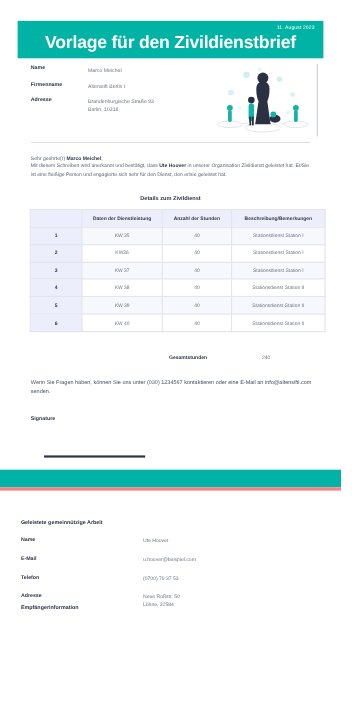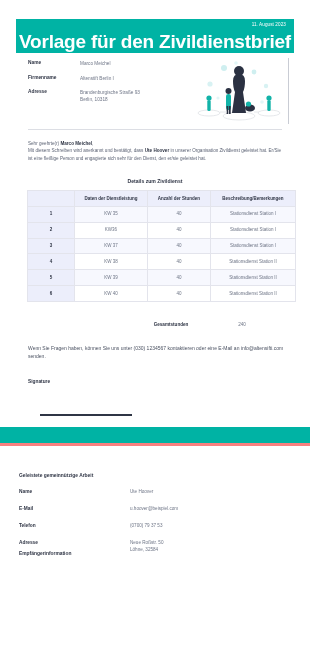--- a/index.html
+++ b/index.html
@@ -39,21 +39,21 @@
     font-size: 4.6px;
     color: #ffffff;
     letter-spacing: 0.1px;
   }
   .header-title {
     position: absolute;
     left: 0;
     right: 0;
     top: 12px;
     text-align: center;
-    font-size: 19px;
+    font-size: 16px;
     font-weight: bold;
     color: #ffffff;
     letter-spacing: -0.2px;
   }
 
   
   .info-block {
     position: absolute;
     left: 28px;
     top: 60px;

